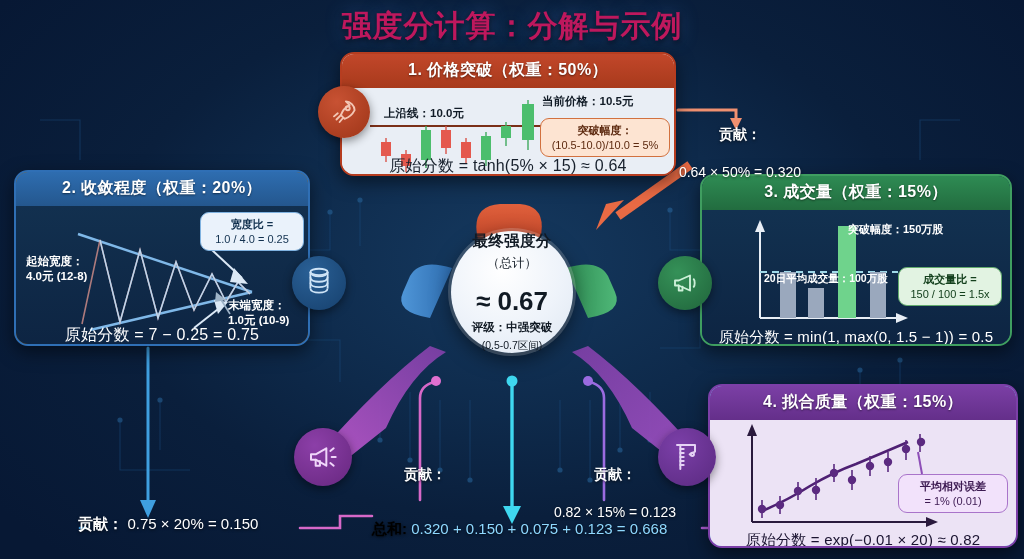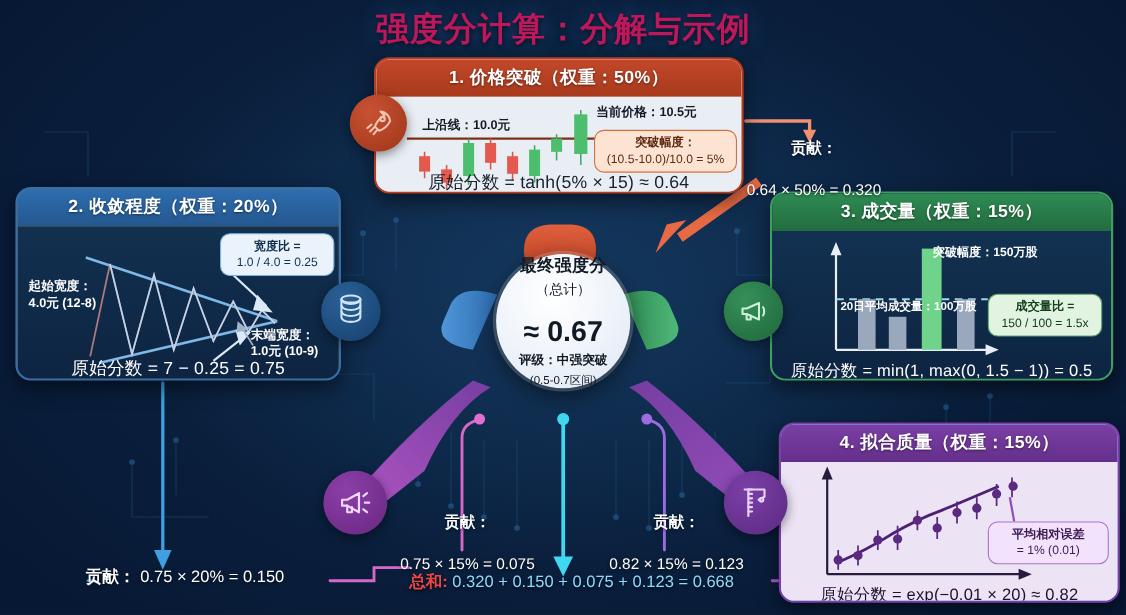--- a/index.html
+++ b/index.html
@@ -111,21 +111,21 @@
              text-shadow:0 1px 3px rgba(0,0,0,.65); }
   .contrib .t { font-size:14px; font-weight:bold; }
   .contrib .v { font-size:14px;margin-top:20px; }
   #c1 { left:640px; top:126px; width:200px; }
   #c2 { left:78px; top:515px; width:300px; text-align:left; }
   #c2 .t, #c2 .v { display:inline; font-size:15px; }
   #c3 { left:330px; top:466px; width:190px; }
   #c4 { left:520px; top:466px; width:190px; }
   #total { position:absolute; left:372px; top:520px; width:330px;
            font-size:15px; color:#cfe6ff; text-shadow:0 1px 3px rgba(0,0,0,.7); }
-  #total .t { font-weight:bold; color:#ef4444; }
+  #total .t { font-weight:bold; color:#000000; }
   #total .v { color:#8fd9ff; }
 </style>
 </head>
 <body>
 
 <div id="stage">
 
   <svg class="circuit" width="1024" height="559" viewBox="0 0 1024 559">
     <g stroke="#1d4e80" stroke-width="1.1" fill="none" opacity=".85">
       <path d="M330 212 L330 250 L300 250"></path>
@@ -445,21 +445,20 @@
   <div class="contrib" id="c1">
     <div class="t">贡献：</div>
     <div class="v">0.64 × 50% = 0.320</div>
   </div>
   <div class="contrib" id="c2">
     <span class="t">贡献：</span>
     <span class="v">0.75 × 20% = 0.150</span>
   </div>
   <div class="contrib" id="c3">
     <div class="t">贡献：</div>
-    <div class="v">0.75 × 15% = 0.075</div>
   </div>
   <div class="contrib" id="c4">
     <div class="t">贡献：</div>
     <div class="v">0.82 × 15% = 0.123</div>
   </div>
 
   <div id="total">
     <span class="t">总和:</span>
     <span class="v">0.320 + 0.150 + 0.075 + 0.123 = 0.668</span>
   </div>

